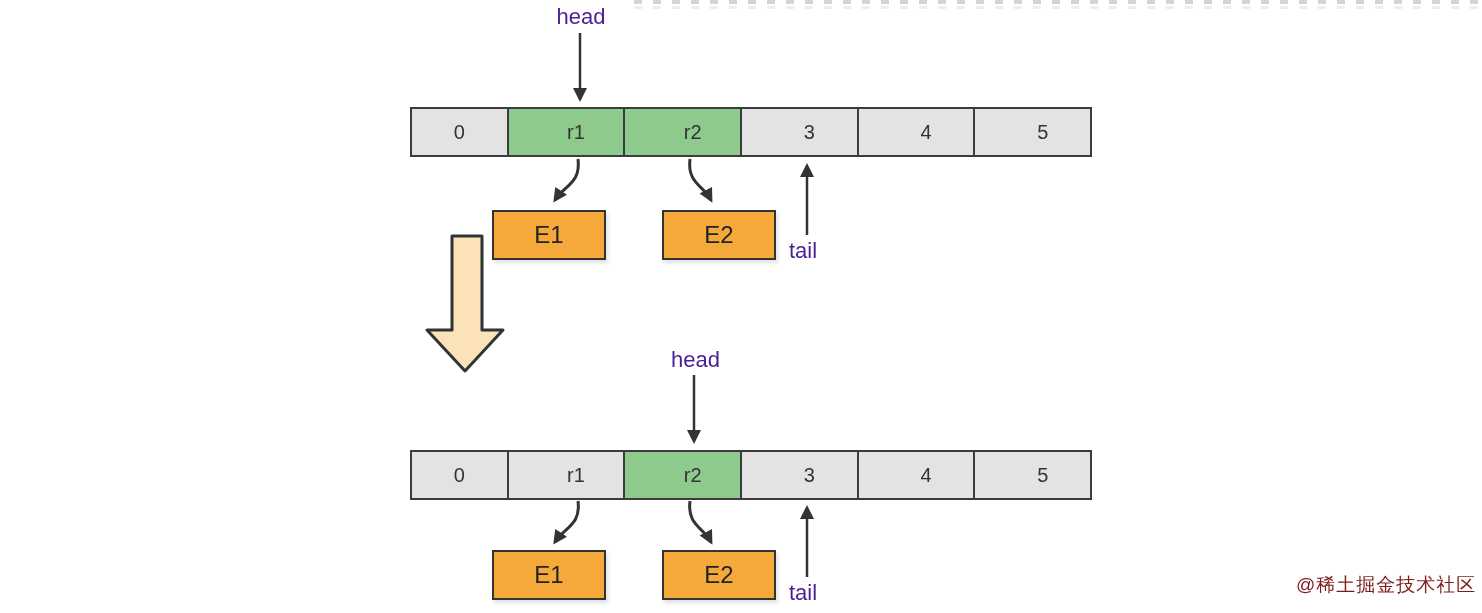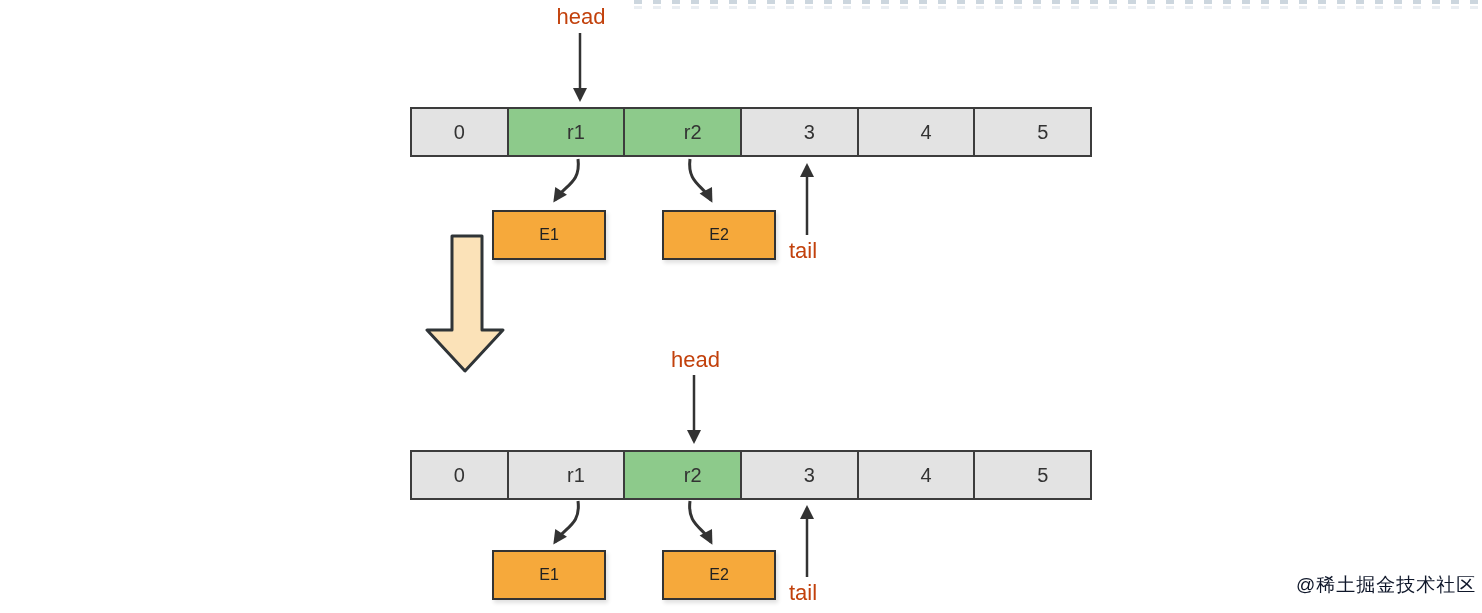--- a/index.html
+++ b/index.html
@@ -24,37 +24,37 @@
     background:#e3e3e3; border:2px solid #3c3c3c; box-sizing:border-box;
     font-size:20px; color:#333333;
   }
   .cell + .cell { border-left:none;padding-left:20px; }
   .cell.green { background:#8dca8b; }
 
   .ebox {
     position:absolute; width:114px; height:50px; box-sizing:border-box;
     background:#f6a93b; border:2px solid #333333;
     display:flex; align-items:center; justify-content:center;
-    font-size:16px; color:#222222;
+    font-size:24px; color:#222222;
     box-shadow:2px 3px 4px rgba(0,0,0,0.12);
   }
   .e1-before { left:492px; top:210px; }
   .e2-before { left:662px; top:210px; }
   .e1-after  { left:492px; top:550px; }
   .e2-after  { left:662px; top:550px; }
 
-  .lbl { position:absolute; font-size:22px; color:#c2410c; white-space:nowrap; }
+  .lbl { position:absolute; font-size:22px; color:#4c1d95; white-space:nowrap; }
   .head-before { left:556px; top:4px;   width:50px; text-align:center; }
   .tail-before { left:789px; top:238px; }
   .head-after  { left:671px; top:347px; width:48px; text-align:center; }
   .tail-after  { left:789px; top:580px; }
 
   .watermark {
     position:absolute; left:1296px; top:572px;
-    font-size:19px; color:#0f172a; letter-spacing:1px; white-space:nowrap;
+    font-size:19px; color:#7f1d1d; letter-spacing:1px; white-space:nowrap;
   }
 </style>
 </head>
 <body>
 
 <div class="canvas">
 
   <div class="artifact1"></div>
   <div class="artifact2"></div>
 

